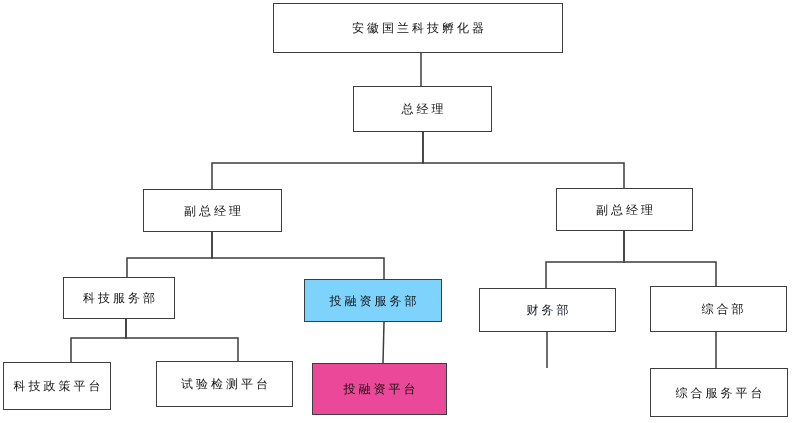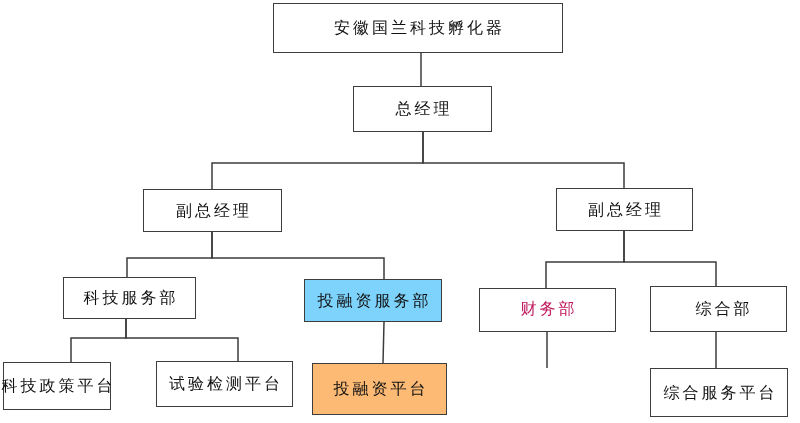--- a/index.html
+++ b/index.html
@@ -24,21 +24,21 @@
   .org-node {
     position: absolute;
     box-sizing: border-box;
     background: #ffffff;
     border: 1.5px solid #3d3d3d;
     display: flex;
     align-items: center;
     justify-content: center;
     text-align: center;
     color: #111111;
-    font-size: 16px;
+    font-size: 12px;
     letter-spacing: 3px;
     text-indent: 3px;
     white-space: nowrap;
     line-height: 1;
   }
 </style>
 </head>
 <body>
 
 <div id="canvas">
@@ -62,37 +62,37 @@
     </div>
     <div class="org-node" style="left: 353px; top: 86px; width: 139px; height: 46px; border-color: rgb(61, 61, 61); background: rgb(255, 255, 255); color: rgb(17, 17, 17); text-align: center;">
       <span>总经理</span>
     </div>
     <div class="org-node" style="left: 143px; top: 189px; width: 139px; height: 43px; border-color: rgb(61, 61, 61); background: rgb(255, 255, 255); color: rgb(17, 17, 17);">
       <span>副总经理</span>
     </div>
     <div class="org-node" style="left: 556px; top: 188px; width: 137px; height: 43px; border-color: rgb(61, 61, 61); background: rgb(255, 255, 255); color: rgb(17, 17, 17);">
       <span>副总经理</span>
     </div>
-    <div class="org-node" style="left: 63px; top: 277px; width: 133px; height: 42px; border-color: rgb(61, 61, 61); background: rgb(255, 255, 255); color: rgb(17, 17, 17);">
+    <div class="org-node" style="left: 63px; top: 277px; width: 112px; height: 42px; border-color: rgb(61, 61, 61); background: rgb(255, 255, 255); color: rgb(17, 17, 17);">
       <span>科技服务部</span>
     </div>
     <div class="org-node" style="left: 304px; top: 279px; width: 138px; height: 43px; border-color: rgb(61, 61, 61); background: #7dd3fc; color: rgb(17, 17, 17);">
       <span>投融资服务部</span>
     </div>
-    <div class="org-node" style="left: 479px; top: 288px; width: 137px; height: 44px; border-color: rgb(61, 61, 61); background: rgb(255, 255, 255); color: #be185d; font-family: Liberation Mono, monospace;">
+    <div class="org-node" style="left: 479px; top: 288px; width: 137px; height: 44px; border-color: rgb(61, 61, 61); background: rgb(255, 255, 255); color: #0f172a;">
       <span>财务部</span>
     </div>
     <div class="org-node" style="left: 650px; top: 286px; width: 137px; height: 46px; border-color: rgb(61, 61, 61); background: rgb(255, 255, 255); color: rgb(17, 17, 17); padding-left: 8px;">
       <span>综合部</span>
     </div>
     <div class="org-node" style="left: 3px; top: 362px; width: 108px; height: 48px; border-color: rgb(61, 61, 61); background: rgb(255, 255, 255); color: rgb(17, 17, 17);">
       <span>科技政策平台</span>
     </div>
     <div class="org-node" style="left: 156px; top: 361px; width: 137px; height: 46px; border-color: rgb(61, 61, 61); background: rgb(255, 255, 255); color: rgb(17, 17, 17);">
       <span>试验检测平台</span>
     </div>
-    <div class="org-node" style="left: 312px; top: 363px; width: 135px; height: 52px; border-color: rgb(61, 61, 61); background: #fdba74; color: rgb(17, 17, 17);">
+    <div class="org-node" style="left: 312px; top: 363px; width: 135px; height: 52px; border-color: rgb(61, 61, 61); background: #ec4899; color: rgb(17, 17, 17);">
       <span>投融资平台</span>
     </div>
     <div class="org-node" style="left: 650px; top: 368px; width: 138px; height: 49px; border-color: rgb(61, 61, 61); background: rgb(255, 255, 255); color: rgb(17, 17, 17);">
       <span>综合服务平台</span>
     </div>
   </div>
 
 </body></html>

